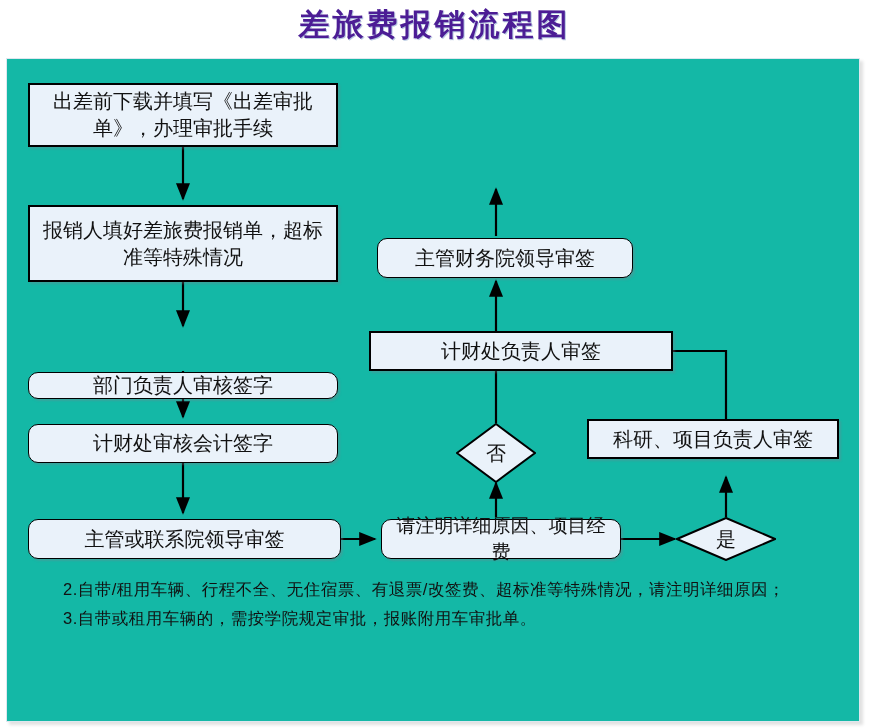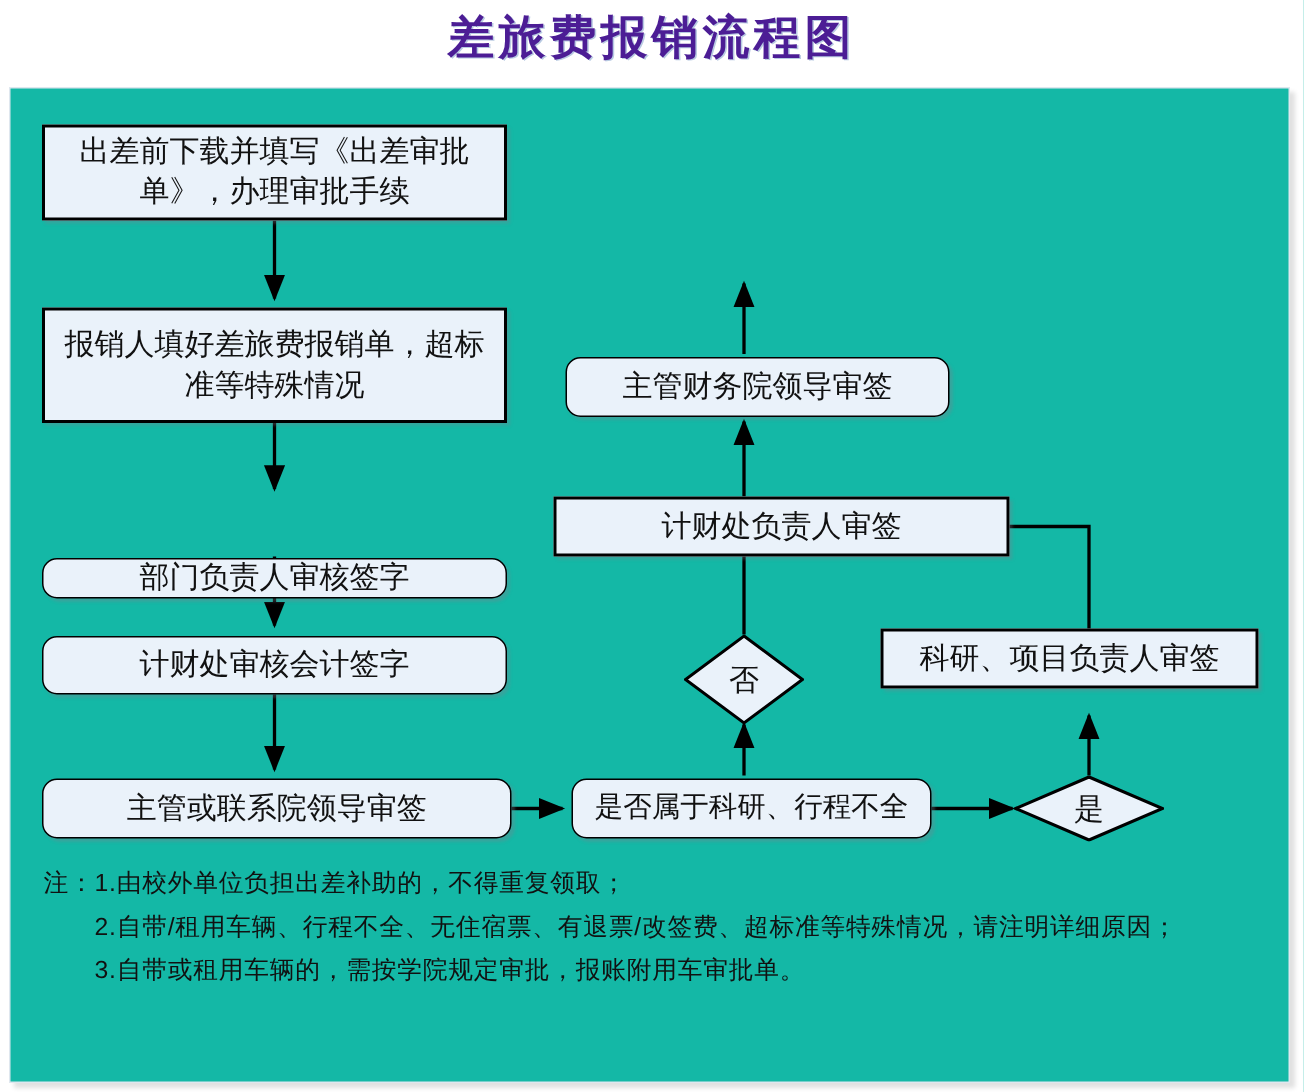--- a/index.html
+++ b/index.html
@@ -144,21 +144,21 @@
 
   <div class="node thin" style="left:21px; top:365px; width:310px; height:39px;">
     <span>计财处审核会计签字</span>
   </div>
 
   <div class="node thin" style="left:21px; top:460px; width:313px; height:40px;">
     <span>主管或联系院领导审签</span>
   </div>
 
   <div class="node thin" style="left:374px; top:460px; width:240px; height:40px; font-size:19px;">
-    <span>是否属于科研、行程不全</span>
+    <span>请注明详细原因、项目经费</span>
   </div>
 
   <div class="node" style="left:362px; top:272px; width:304px; height:40px;">
     <span>计财处负责人审签</span>
   </div>
 
   <div class="node thin" style="left:370px; top:179px; width:256px; height:40px;">
     <span>主管财务院领导审签</span>
   </div>
 
@@ -175,18 +175,17 @@
   </div>
 
   <div class="diamond" style="left:669px; top:458px; width:100px; height:44px;">
     <svg width="100" height="44" viewBox="0 0 100 44" xmlns="http://www.w3.org/2000/svg">
       <polygon points="50,1 99,22 50,43 1,22" fill="#eaf2fa" stroke="#000000" stroke-width="2"></polygon>
     </svg>
     <div class="dlabel">是</div>
   </div>
 
   <div class="notes">
-    <div class="note-line"><span>注：</span><span>1.由校外单位负担出差补助的，不得重复领取；</span></div>
     <div class="note-line" style="text-indent:34px;"><span>2.自带/租用车辆、行程不全、无住宿票、有退票/改签费、超标准等特殊情况，请注明详细原因；</span></div>
     <div class="note-line" style="text-indent:34px;"><span>3.自带或租用车辆的，需按学院规定审批，报账附用车审批单。</span></div>
   </div>
 
 </div>
 
 </body></html>

